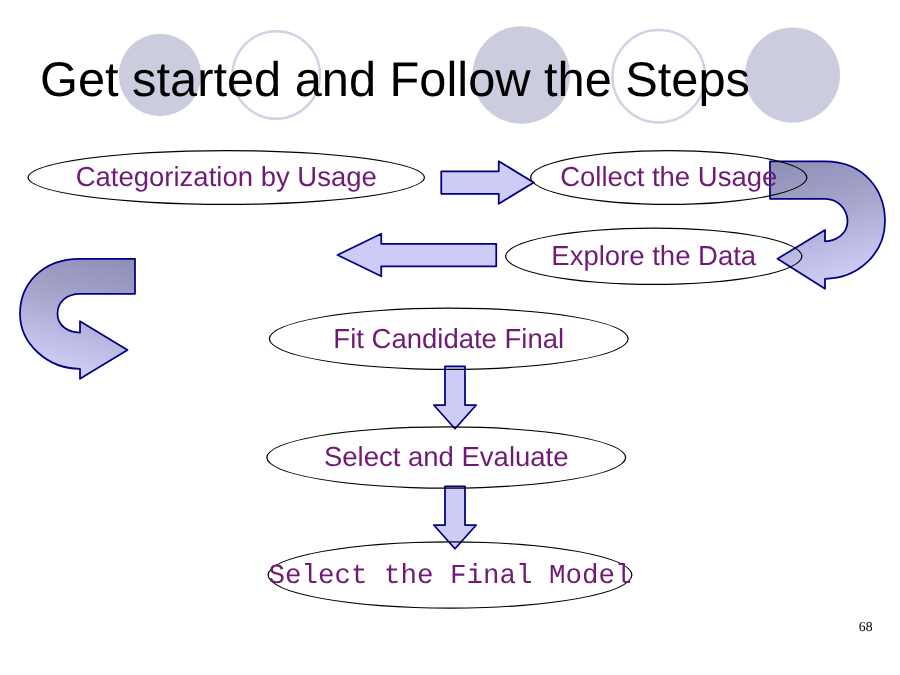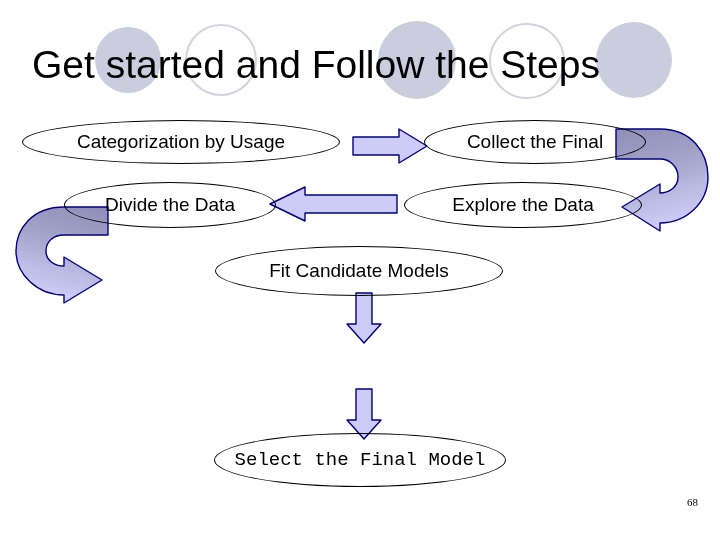--- a/index.html
+++ b/index.html
@@ -48,22 +48,22 @@
   
   .node {
     position: absolute;
     box-sizing: border-box;
     border: 1px solid #000000;
     border-radius: 50%;
     background: transparent;
     display: flex;
     align-items: center;
     justify-content: center;
-    color: #000000;
-    font-size: 19px;
+    color: #701a75;
+    font-size: 22px;
     white-space: nowrap;
     z-index: 4;
   }
 
   
   .arrow {
     position: absolute;
     z-index: 3;
   }
   .arrow svg { display: block; overflow: visible; }
@@ -141,35 +141,35 @@
     <svg width="38" height="52" viewBox="0 0 38 52">
       <path d="M 11,1 L 27,1 L 27,32 L 36,32 L 19,51 L 2,32 L 11,32 Z" fill="#ccccf7" stroke="#000080" stroke-width="1.4" stroke-linejoin="round"></path>
     </svg>
   </div>
 
   <div class="node" style="left:22px; top:120px; width:318px; height:44px;">
     <span>Categorization by Usage</span>
   </div>
 
   <div class="node" style="left:424px; top:120px; width:222px; height:44px;">
-    <span>Collect the Final</span>
+    <span>Collect the Usage</span>
   </div>
 
-  <div class="node" style="left:64px; top:182px; width:212px; height:46px;">
-    <span>Divide the Data</span>
-  </div>
 
   <div class="node" style="left:404px; top:182px; width:238px; height:46px;align-items:center;">
     <span>Explore the Data</span>
   </div>
 
   <div class="node" style="left:215px; top:246px; width:288px; height:50px;">
-    <span>Fit Candidate Models</span>
+    <span>Fit Candidate Final</span>
   </div>
 
+  <div class="node" style="left:213px; top:341px; width:288px; height:50px;">
+    <span>Select and Evaluate</span>
+  </div>
 
   <div class="node" style="left:214px; top:433px; width:292px; height:54px;font-family:Liberation Mono, monospace;">
     <span>Select the Final Model</span>
   </div>
 
   <div id="page-number">68</div>
 
 </div>
 
 </body></html>

